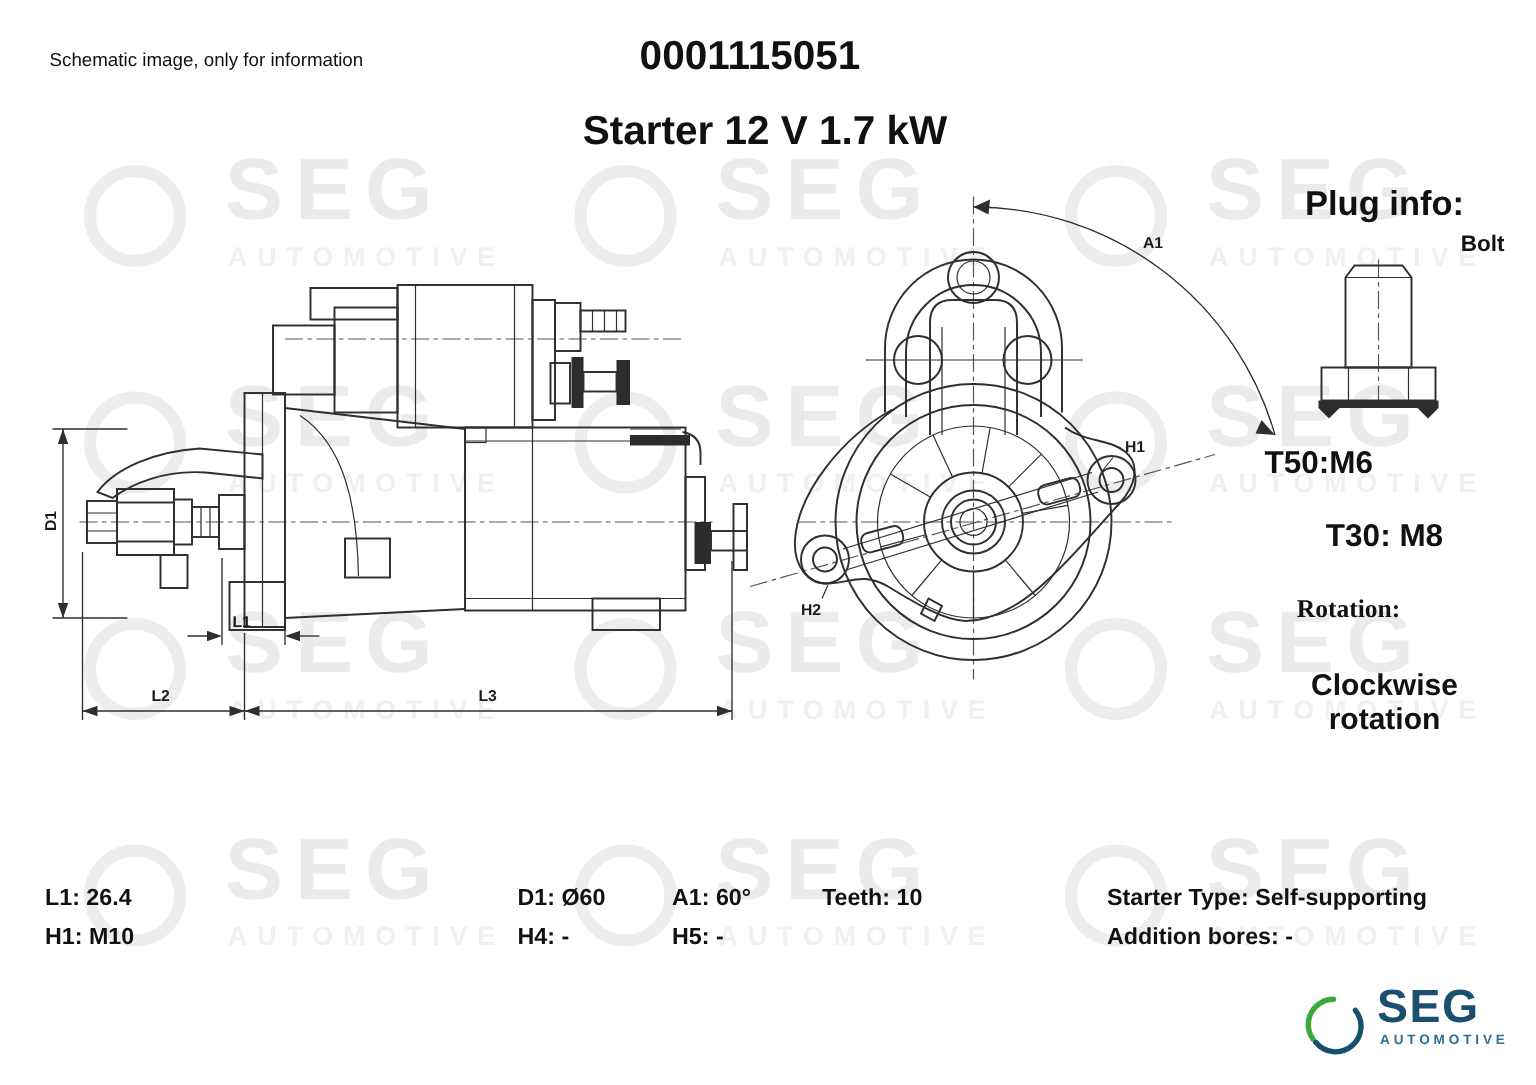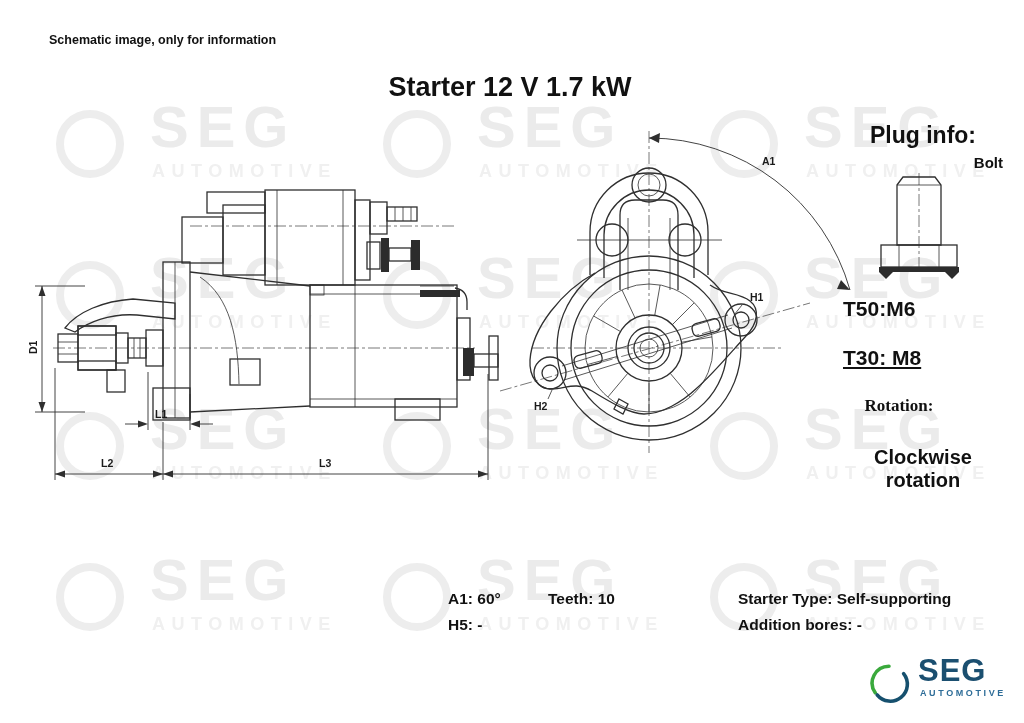--- a/index.html
+++ b/index.html
@@ -8,34 +8,34 @@
   .layer{position:absolute;left:0;top:0;width:100%;height:100%;}
   
   .wm-tile{position:absolute;width:310px;height:100px;pointer-events:none;}
   .wm-circle{position:absolute;left:18px;top:4px;width:52px;height:52px;
              border:8px solid #ededed;border-radius:50%;}
   .wm-brand{position:absolute;left:112px;top:-8px;font-size:58px;font-weight:bold;
             letter-spacing:8px;color:#ebebeb;line-height:1;}
   .wm-sub{position:absolute;left:114px;top:56px;font-size:18px;font-weight:bold;
           letter-spacing:6.5px;color:#f0f0f0;line-height:1;}
   
-  .note{position:absolute;left:33px;top:33px;font-size:12.5px;font-weight:bold;margin-left:16px;}
+  .note{position:absolute;left:33px;top:33px;font-size:12.5px;font-weight:normal;}
   .part-number{position:absolute;left:250px;top:22px;width:500px;text-align:center;
                font-size:27px;font-weight:bold;}
   .main-title{position:absolute;left:250px;top:72px;width:520px;text-align:center;
               font-size:27px;font-weight:bold;}
   
   .plug-heading{position:absolute;left:843px;top:122px;width:160px;text-align:center;
                 font-size:23px;font-weight:bold;}
   .plug-type{position:absolute;left:843px;top:154px;width:160px;text-align:right;
              font-size:15px;font-weight:bold;}
   .t50{position:absolute;left:843px;top:297px;width:160px;text-align:left;
        font-size:21px;font-weight:bold;}
-  .t30{position:absolute;left:843px;top:346px;width:160px;text-align:left;
-       font-size:21px;font-weight:bold;text-decoration:underline;}
+  .t30{position:absolute;left:843px;top:346px;width:160px;text-align:center;
+       font-size:21px;font-weight:bold;}
   .rot-heading{position:absolute;left:819px;top:396px;width:160px;text-align:center;
                font-size:17px;font-weight:bold;font-family:Liberation Serif, serif;}
   .rot-value{position:absolute;left:838px;top:446px;width:170px;text-align:center;
              font-size:20px;font-weight:bold;}
   
   .spec-col{position:absolute;top:586px;font-size:15.5px;font-weight:bold;line-height:26px;
             white-space:nowrap;}
   .c0{left:30px}.c1{left:136px}.c2{left:237px}.c3{left:345px}
   .c4{left:448px}.c5{left:548px}.c6{left:738px}
   
@@ -119,20 +119,21 @@
       </div>
       <div class="wm-tile" style="left: 692px; top: 559px;">
         <span class="wm-circle"></span>
         <span class="wm-brand">SEG</span>
         <span class="wm-sub">AUTOMOTIVE</span>
       </div>
       <div class="wm-tile" style="left: 1019px; top: 559px;"></div>
     </div>
 
   <div class="note">Schematic image, only for information</div>
+  <div class="part-number">0001115051</div>
   <div class="main-title">Starter 12 V 1.7 kW</div>
 
   <svg style="position:absolute;left:25px;top:122px;" width="475" height="360" viewBox="0 0 475 360">
     <defs>
       <pattern id="hatchA" width="6" height="6" patternUnits="userSpaceOnUse">
         <path d="M0,6 L6,0" stroke="#4a4a4a" stroke-width="0.8"></path>
       </pattern>
     </defs>
 
     <path class="cl" d="M28,226 H450"></path>
@@ -326,20 +327,28 @@
     <rect class="fd" x="2" y="96" width="80" height="5"></rect>
     <path class="fd" d="M2,101 L16,101 L9,108 Z"></path>
     <path class="fd" d="M68,101 L82,101 L75,108 Z"></path>
   </svg>
 
   <div class="t50">T50:M6</div>
   <div class="t30">T30: M8</div>
   <div class="rot-heading">Rotation:</div>
   <div class="rot-value">Clockwise rotation</div>
 
+  <div class="spec-col c0">
+    <div>L1: 26.4</div>
+    <div>H1: M10</div>
+  </div>
+  <div class="spec-col c3">
+    <div>D1: Ø60</div>
+    <div>H4: -</div>
+  </div>
   <div class="spec-col c4">
     <div>A1: 60°</div>
     <div>H5: -</div>
   </div>
   <div class="spec-col c5">
     <div>Teeth: 10</div>
   </div>
   <div class="spec-col c6">
     <div>Starter Type:  Self-supporting</div>
     <div>Addition bores: -</div>

